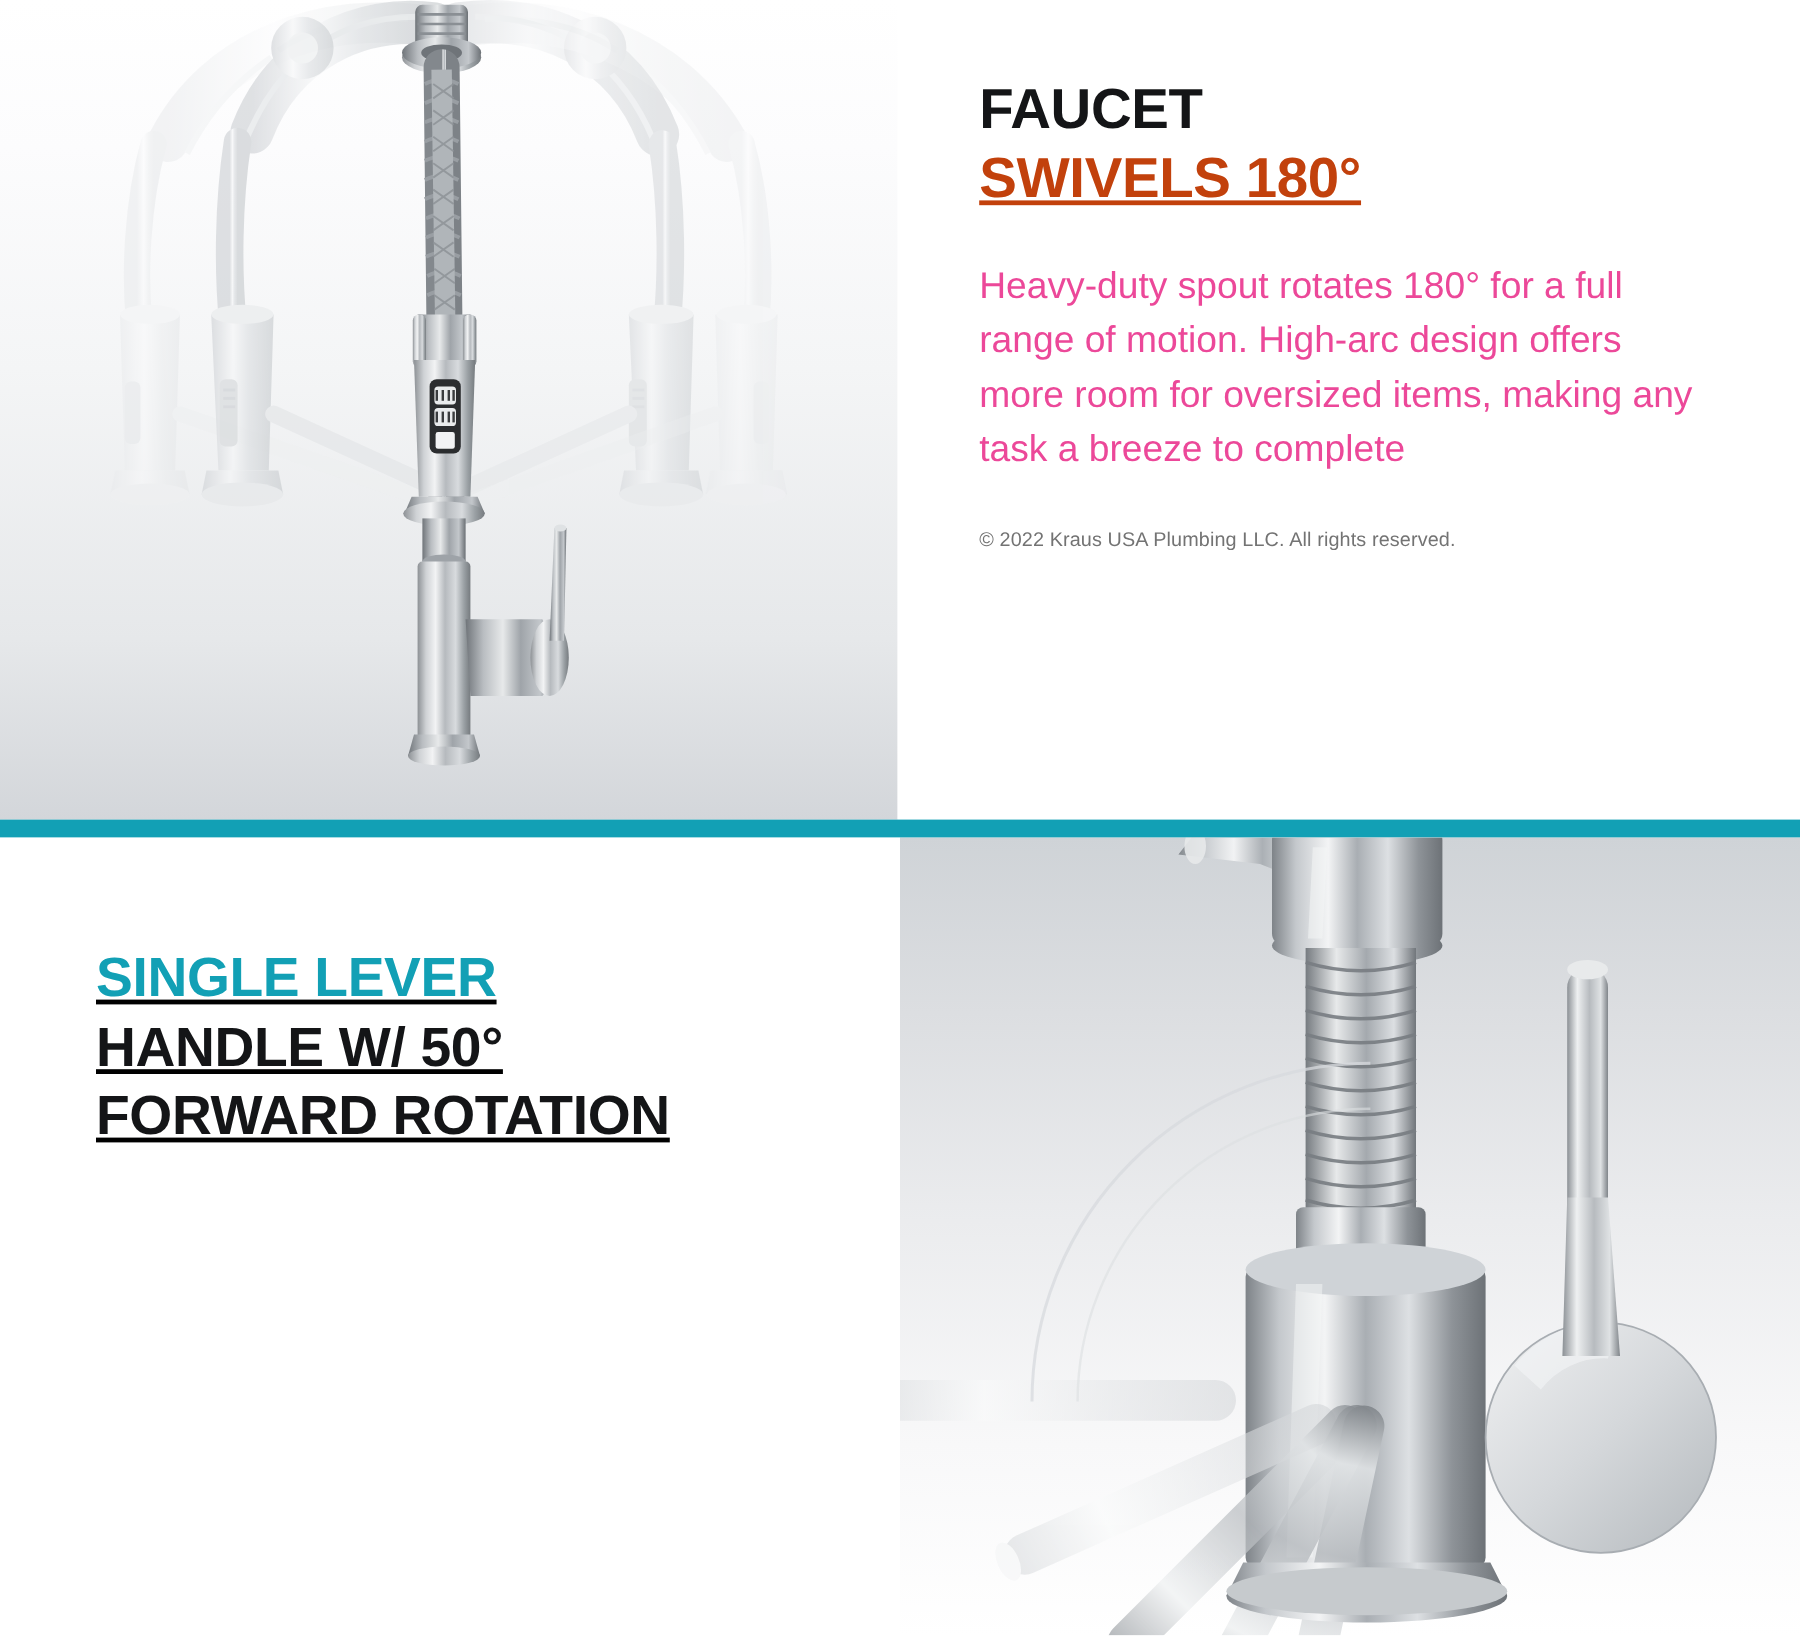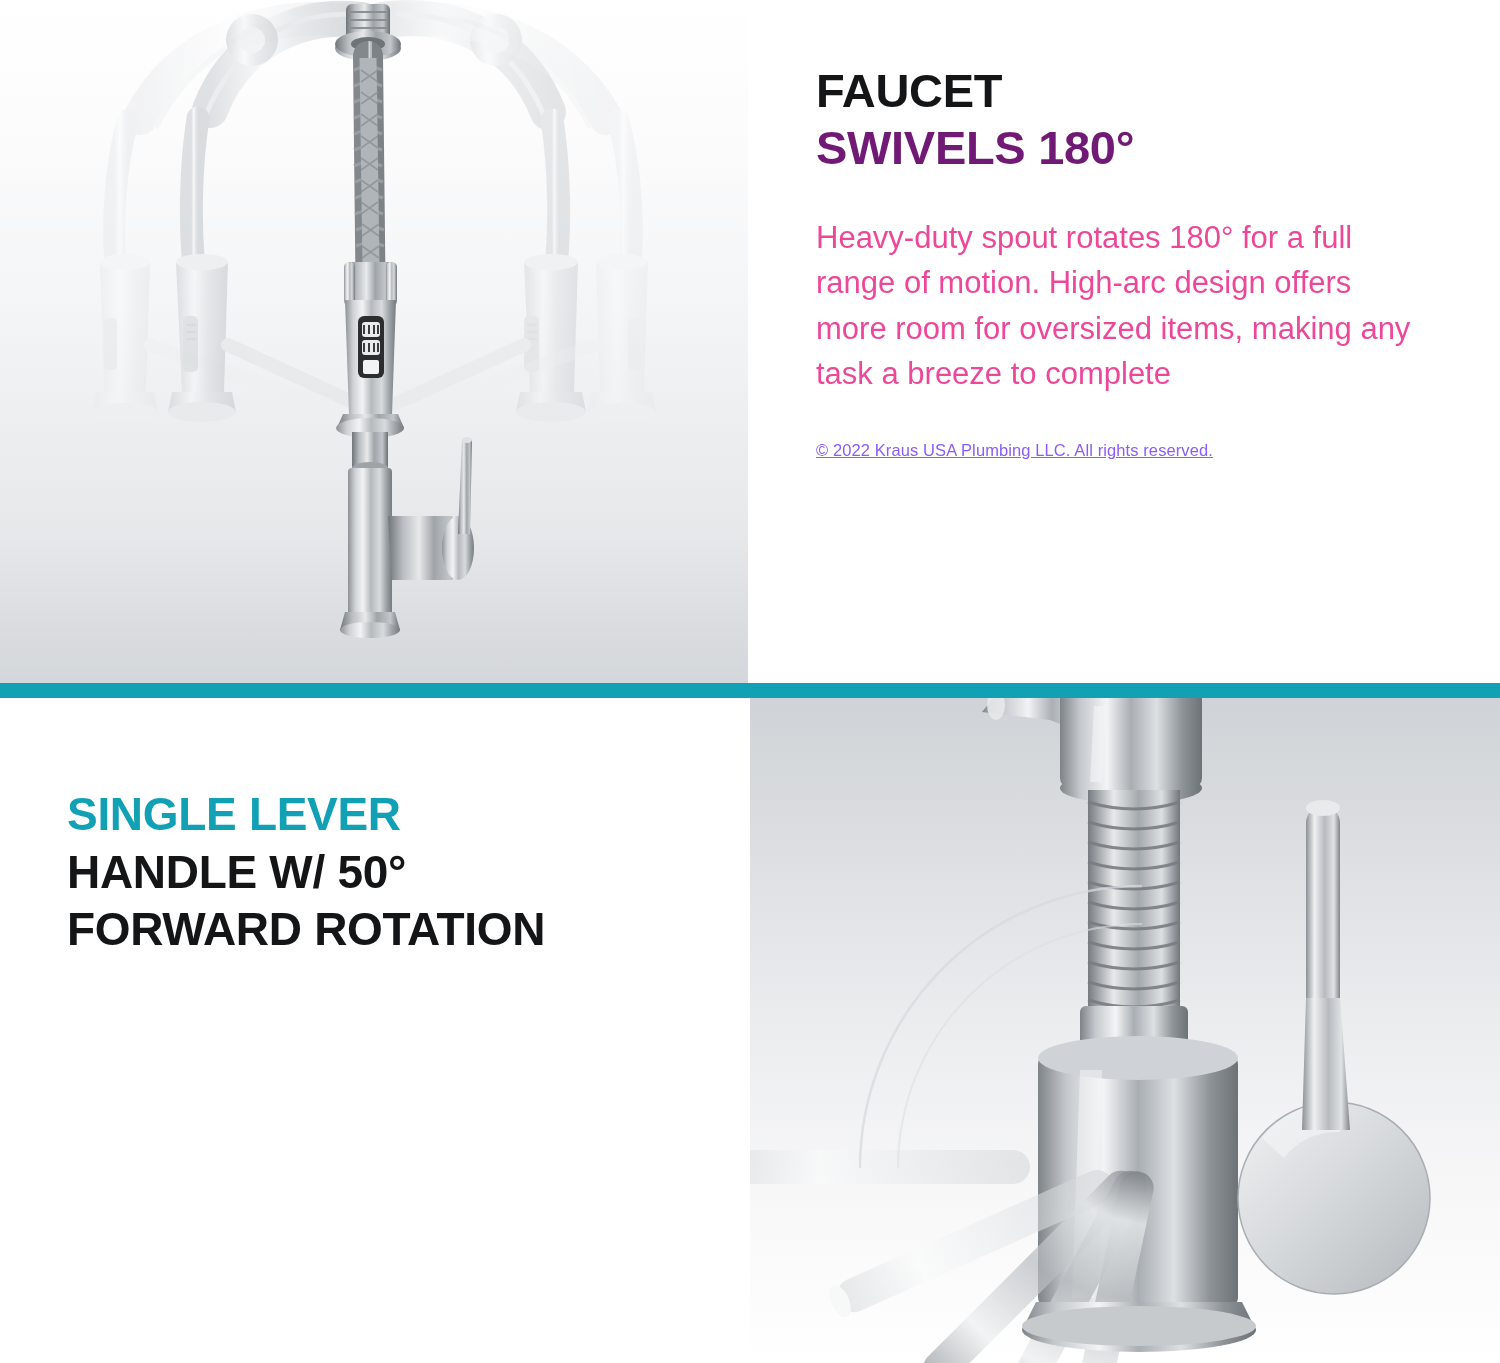--- a/index.html
+++ b/index.html
@@ -19,21 +19,21 @@
   #divider-teal      { left:0;   top:683px; width:1500px; height:15px; }
   #panel-bottom-text { left:0;   top:698px; width:750px;  height:665px; background:#ffffff; }
   #panel-bottom-image{ left:750px; top:698px; width:750px; height:665px; }
 
   .bg-grad-down { background:linear-gradient(180deg,#ffffff 0%,#fcfcfd 18%,#f4f5f6 45%,#e6e8ea 78%,#d3d6da 100%); }
   .bg-grad-up   { background:linear-gradient(180deg,#cfd3d7 0%,#dcdee1 22%,#ebecee 48%,#f8f8f9 76%,#ffffff 100%); }
 
   
   .text-wrap { position:absolute; }
   #top-text-wrap    { left:68px; top:62px; width:630px; }
-  #bottom-text-wrap { left:67px; top:88px; width:620px; }
+  #bottom-text-wrap { left:80px; top:88px; width:620px;text-decoration:underline; }
 
   .headline {
     font-weight:700;
     font-size:47px;
     line-height:1.22;
     letter-spacing:-0.3px;
     color:#111213;
   }
   .headline.accent { color:#12a0b5; }
   .headline.blk    { color:#141517; }
@@ -274,23 +274,23 @@
 
         <path d="M345 612 L395 612 L400 630 L340 630 Z" fill="url(#steelDark)"></path>
         <ellipse cx="370" cy="630" rx="30" ry="8" fill="url(#steel)"></ellipse>
       </g>
     </svg>
   </div>
 
   <div class="panel" id="panel-top-text">
     <div class="text-wrap" id="top-text-wrap">
       <div class="headline blk">FAUCET</div>
-      <div class="headline accent" style="color: #701a75;">SWIVELS 180°</div>
+      <div class="headline accent" style="color: #c2410c; text-decoration: underline;">SWIVELS 180°</div>
       <div class="body-copy" id="top-body">Heavy-duty spout rotates 180° for a full range of motion. High-arc design offers more room for oversized items, making any task a breeze to complete</div>
-      <div class="legal" style="color: #8b5cf6; text-decoration: underline;">© 2022 Kraus USA Plumbing LLC. All rights reserved.</div>
+      <div class="legal" style="color: #737373;">© 2022 Kraus USA Plumbing LLC. All rights reserved.</div>
     </div>
   </div>
 
   <div class="panel" id="divider-teal" style="background: rgb(18, 160, 181);"></div>
 
   <div class="panel" id="panel-bottom-text">
     <div class="text-wrap" id="bottom-text-wrap">
       <div class="headline accent" style="color: rgb(18, 160, 181);">SINGLE LEVER</div>
       <div class="headline blk">HANDLE W/ 50°</div>
       <div class="headline blk">FORWARD ROTATION</div>

